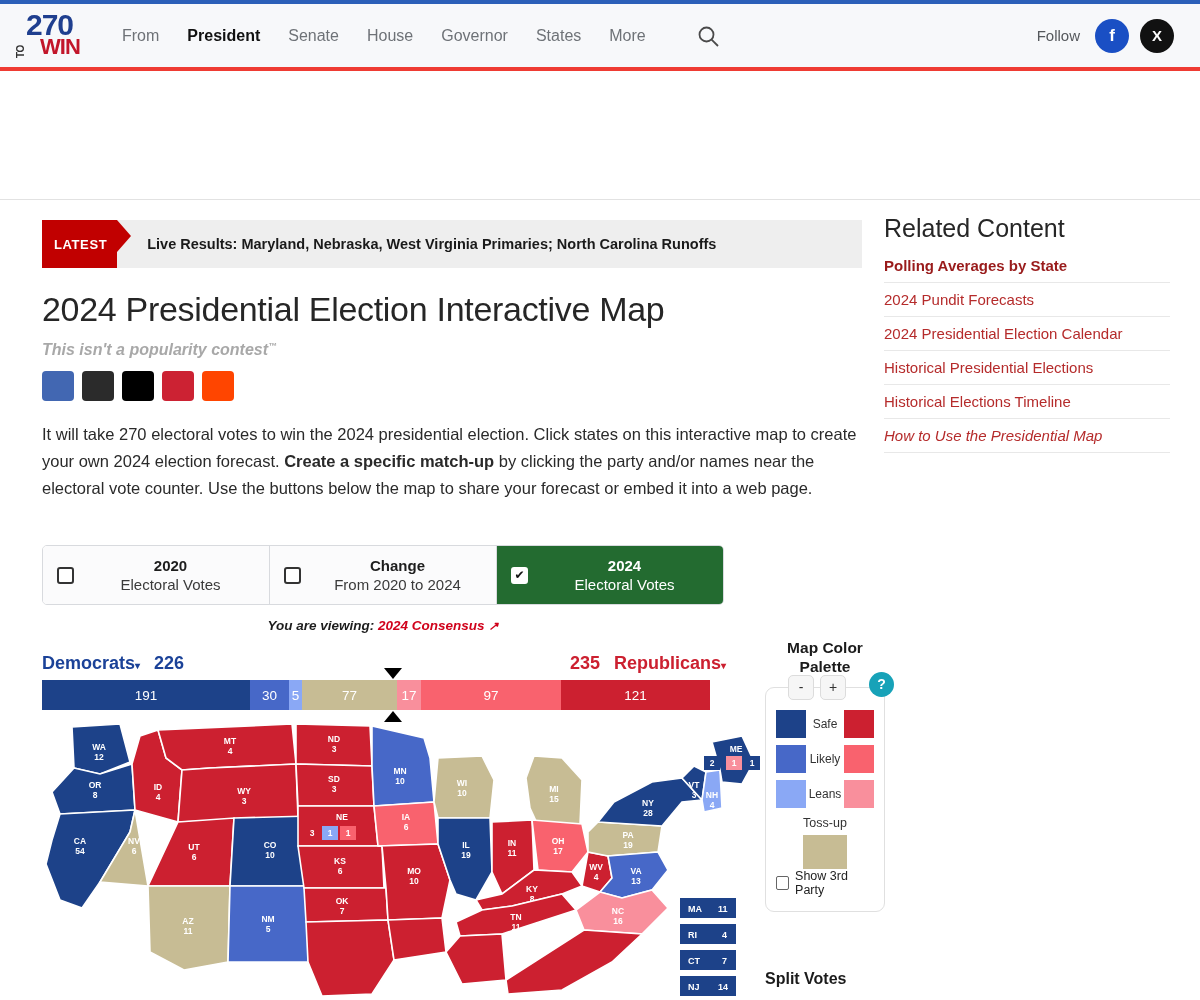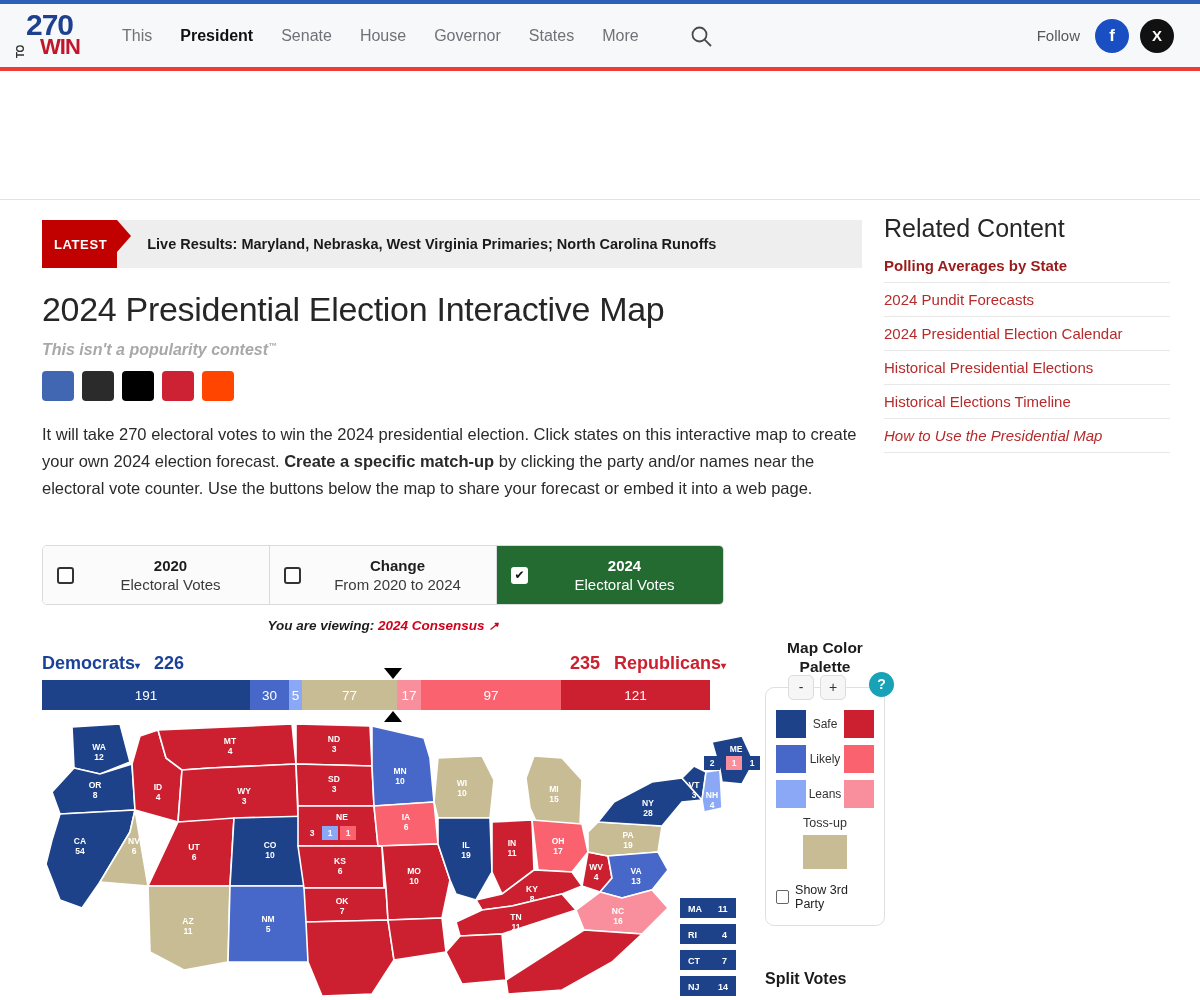--- a/index.html
+++ b/index.html
@@ -178,21 +178,21 @@
     cursor:pointer;
   }
   .pal-row {
     display:flex; align-items:center; justify-content:space-between; margin-bottom:7px;
   }
   .sw { width:30px; height:28px; cursor:pointer; }
   .pal-lbl { font-size:12px; color:#333; }
   .tossup-lbl { text-align:center; font-size:12.5px; color:#333; margin-top:8px; }
   .tossup-sw { width:44px; height:34px; margin:5px auto 0 auto; cursor:pointer; }
   .thirdparty {
-    display:flex; align-items:center; gap:6px; margin-top:14px; cursor:pointer;
+    display:flex; align-items:center; gap:6px; cursor:pointer;
   }
   .thirdparty .cb {
     width:14px; height:14px; border:1.5px solid #666; border-radius:2px; background:#fff;
   }
   .thirdparty span { font-size:12.5px; color:#222; }
 
   .split-title {
     position:absolute; left:765px; top:970px;
     font-size:16px; font-weight:bold; color:#1b1b1b;
   }
@@ -226,21 +226,21 @@
 <div class="topline"></div>
 
 <div class="header">
   <div class="logo">
     <div class="num">270</div>
     <div class="win">WIN</div>
     <div class="to">TO</div>
   </div>
 
   <div class="nav">
-    <a>This</a>
+    <a>From</a>
     <a class="active">President</a>
     <a>Senate</a>
     <a>House</a>
     <a>Governor</a>
     <a>States</a>
     <a>More</a>
     <span class="search-icon">
       <svg width="24" height="24" viewBox="0 0 24 24" fill="none" stroke="#4a4a4a" stroke-width="1.8">
         <circle cx="10.5" cy="10.5" r="7"></circle>
           <line x1="15.6" y1="15.6" x2="22" y2="22"></line>

